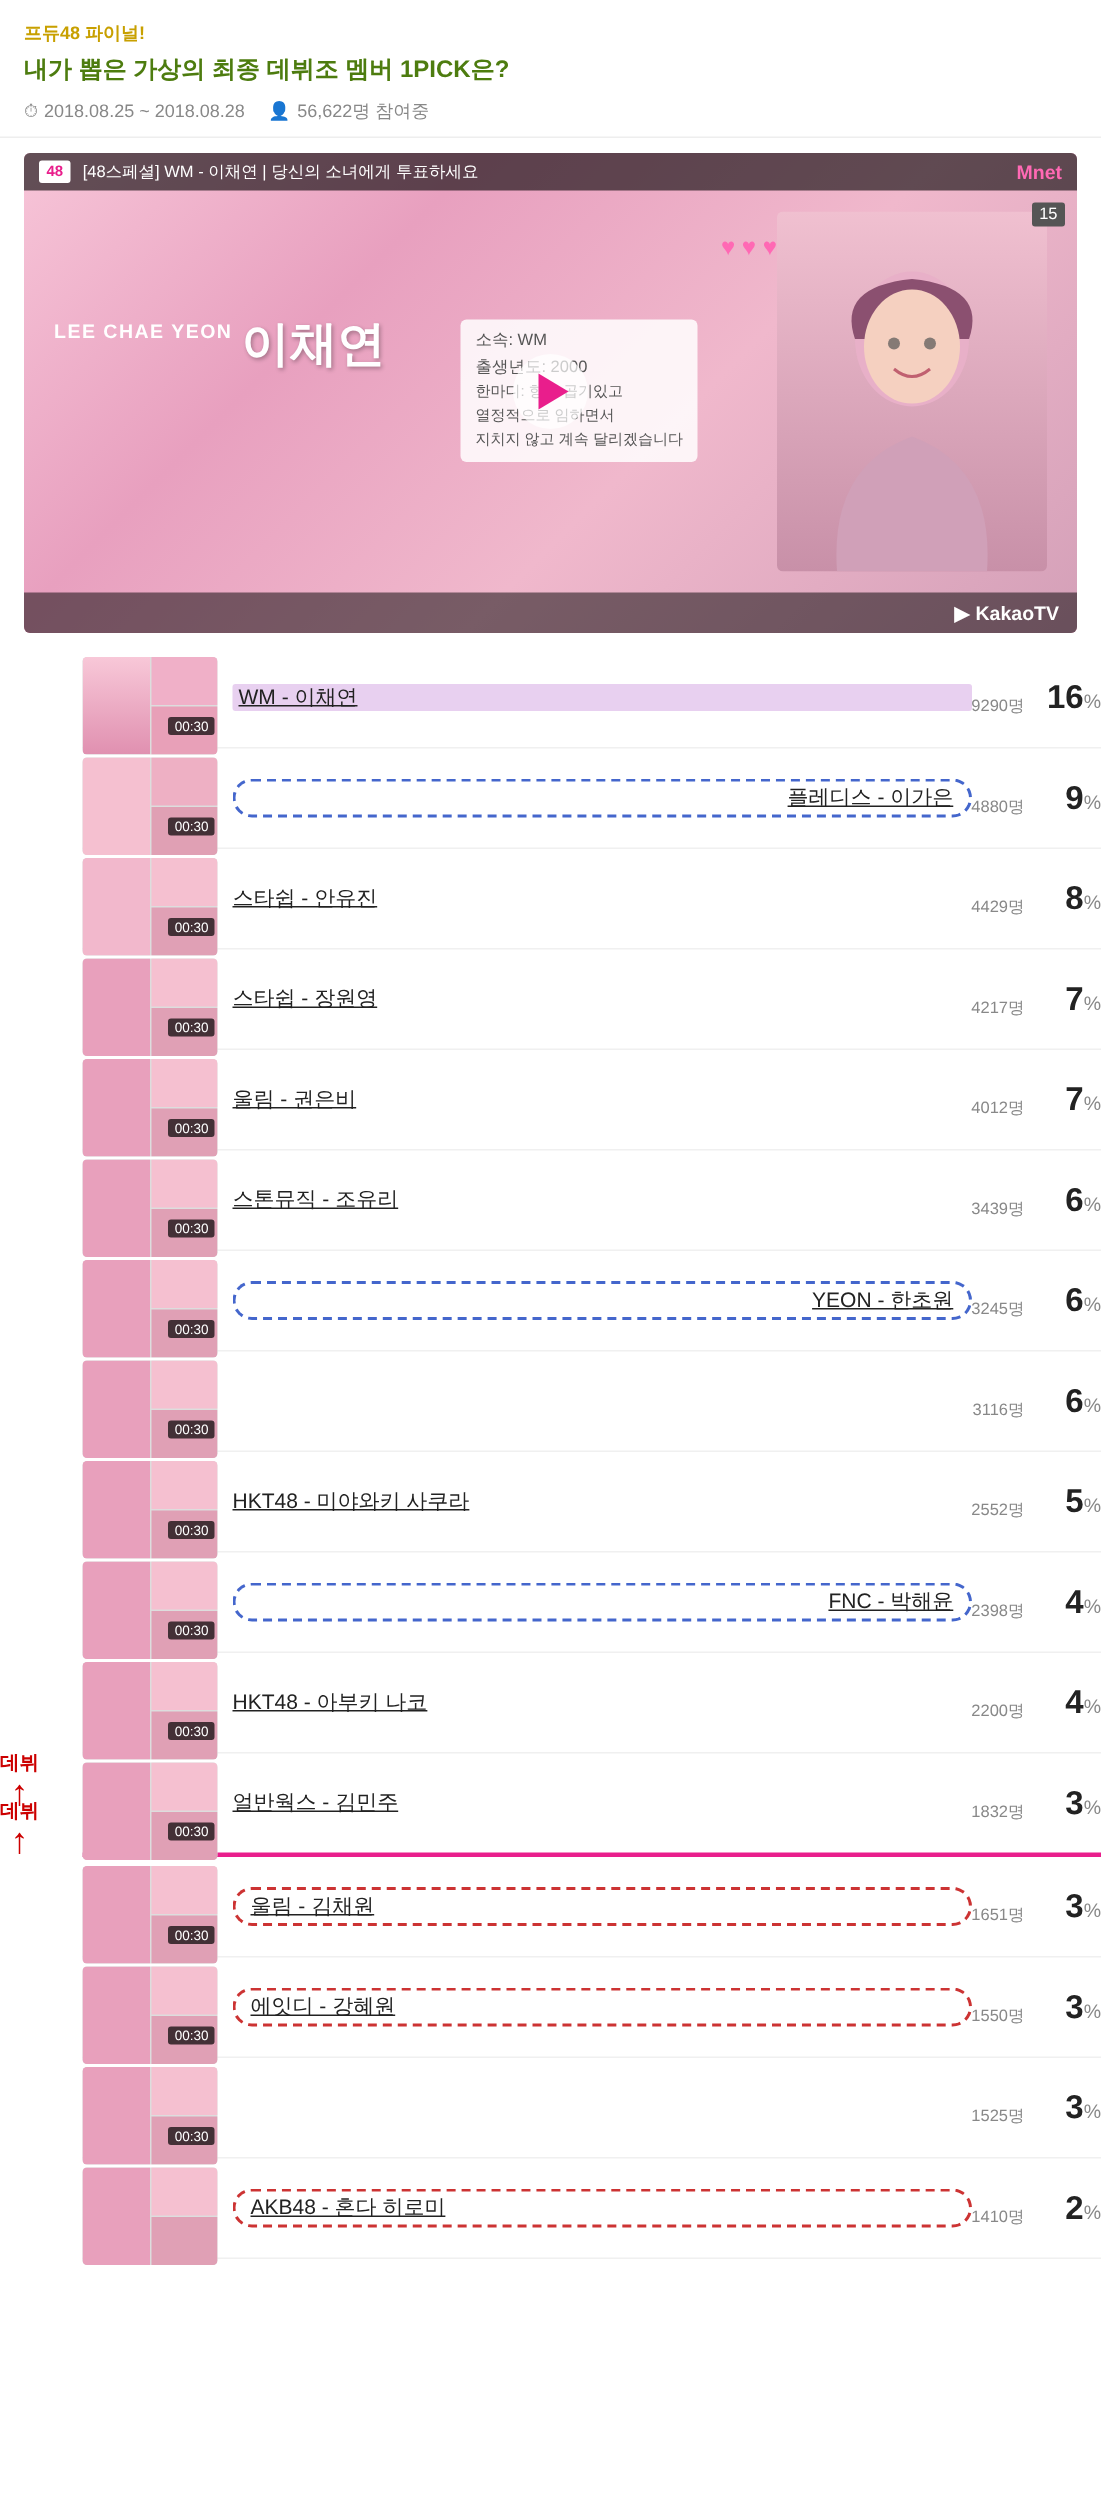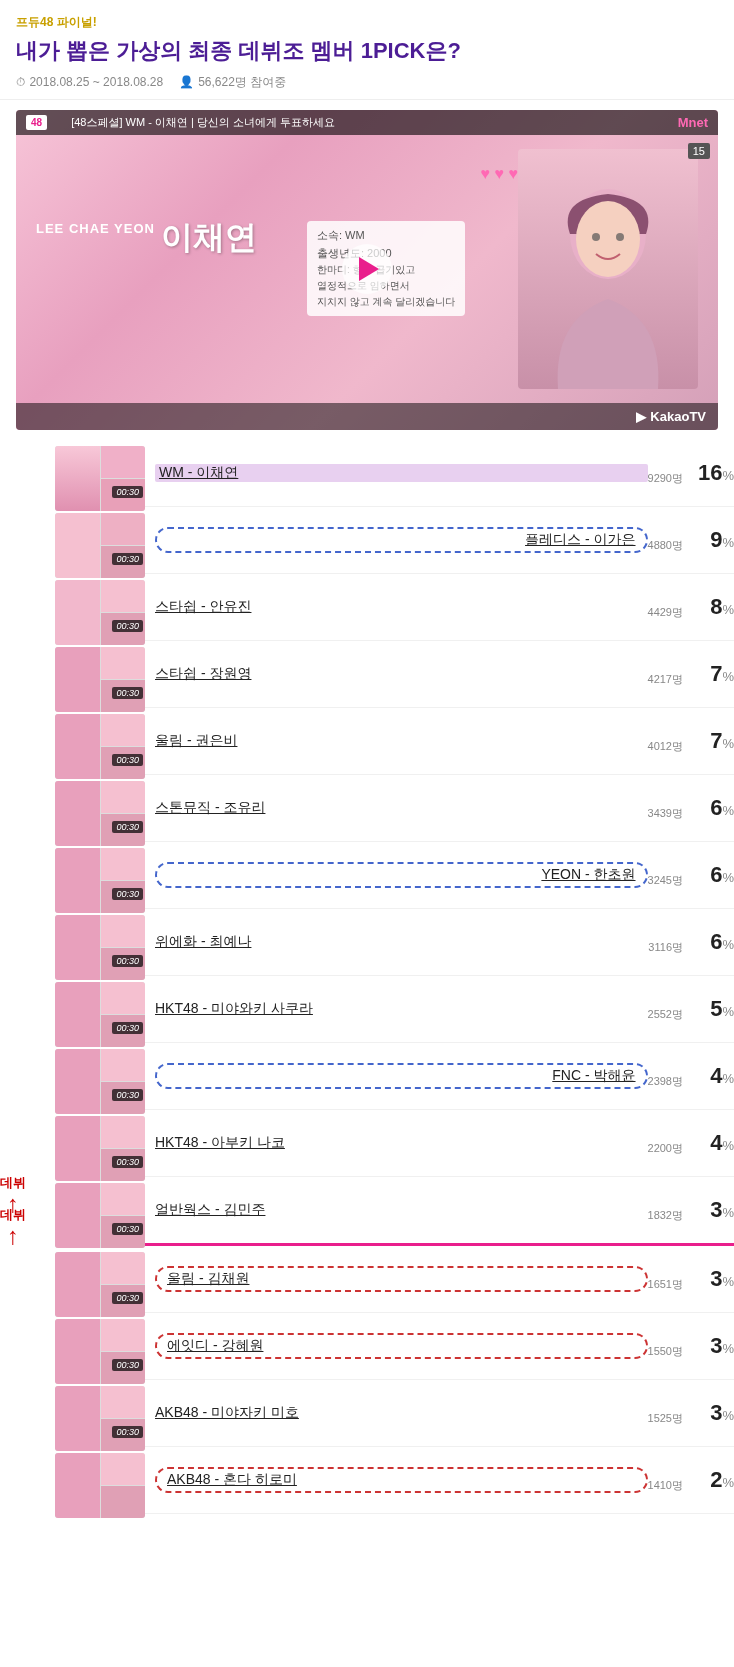--- a/index.html
+++ b/index.html
@@ -20,23 +20,23 @@
       padding: 14px 16px 8px 16px;
       border-bottom: 1px solid #eee;
     }
     .header-tag {
       color: #c8a000;
       font-size: 12px;
       font-weight: bold;
       margin-bottom: 6px;
     }
     .header-title {
-      font-size: 22px;
+      font-size: 16px;
       font-weight: bold;
-      color: #4c1d95;
+      color: #4d7c0f;
       line-height: 1.3;
       margin-bottom: 8px;
     }
     .header-meta {
       display: flex;
       gap: 16px;
       font-size: 12px;
       color: #888;
       align-items: center;
     }
@@ -67,21 +67,21 @@
       color: #fff;
       font-size: 11px;
       padding: 5px 10px;
       display: flex;
       align-items: center;
       justify-content: space-between;
     }
     .video-top-bar-left {
       display: flex;
       align-items: center;
-      gap: 24px;
+      gap: 8px;
     }
     .logo-48 {
       background: #fff;
       color: #e91e8c;
       font-size: 10px;
       font-weight: bold;
       padding: 2px 5px;
       border-radius: 2px;
     }
     .video-body {
@@ -186,21 +186,20 @@
     }
     .list-item.debut-line {
       border-bottom: 3px solid #e91e8c;
     }
     .thumbnail-wrapper {
       position: relative;
       width: 90px;
       height: 54px;
       flex-shrink: 0;
       margin-right: 10px;
-      font-style: italic;
     }
     .thumbnail-grid {
       display: grid;
       grid-template-columns: 1fr 1fr;
       grid-template-rows: 1fr 1fr;
       width: 90px;
       height: 65px;
       border-radius: 3px;
       overflow: hidden;
       gap: 1px;
@@ -538,23 +537,20 @@
 
       <div id="item-8" class="list-item">
         <div class="thumbnail-wrapper">
           <div class="thumbnail-grid">
             <div class="thumb-cell thumb-cell-large"></div>
             <div class="thumb-cell"></div>
             <div class="thumb-cell"></div>
           </div>
           <div class="duration-badge">00:30</div>
         </div>
-        <div class="item-info">
-          <span class="item-name">위에화 - 최예나</span>
-        </div>
         <div class="item-stats">
           <span class="item-count">3116명</span>
           <span class="item-percent">6<span class="item-percent-sign">%</span></span>
         </div>
       </div>
 
       <div id="item-9" class="list-item">
         <div class="thumbnail-wrapper">
           <div class="thumbnail-grid">
             <div class="thumb-cell thumb-cell-large"></div>
@@ -671,23 +667,20 @@
 
       <div id="item-15" class="list-item">
         <div class="thumbnail-wrapper">
           <div class="thumbnail-grid">
             <div class="thumb-cell thumb-cell-large"></div>
             <div class="thumb-cell"></div>
             <div class="thumb-cell"></div>
           </div>
           <div class="duration-badge">00:30</div>
         </div>
-        <div class="item-info">
-          <span class="item-name">AKB48 - 미야자키 미호</span>
-        </div>
         <div class="item-stats">
           <span class="item-count">1525명</span>
           <span class="item-percent">3<span class="item-percent-sign">%</span></span>
         </div>
       </div>
 
       <div id="item-16" class="list-item">
         <div class="thumbnail-wrapper">
           <div class="thumbnail-grid">
             <div class="thumb-cell thumb-cell-large"></div>

